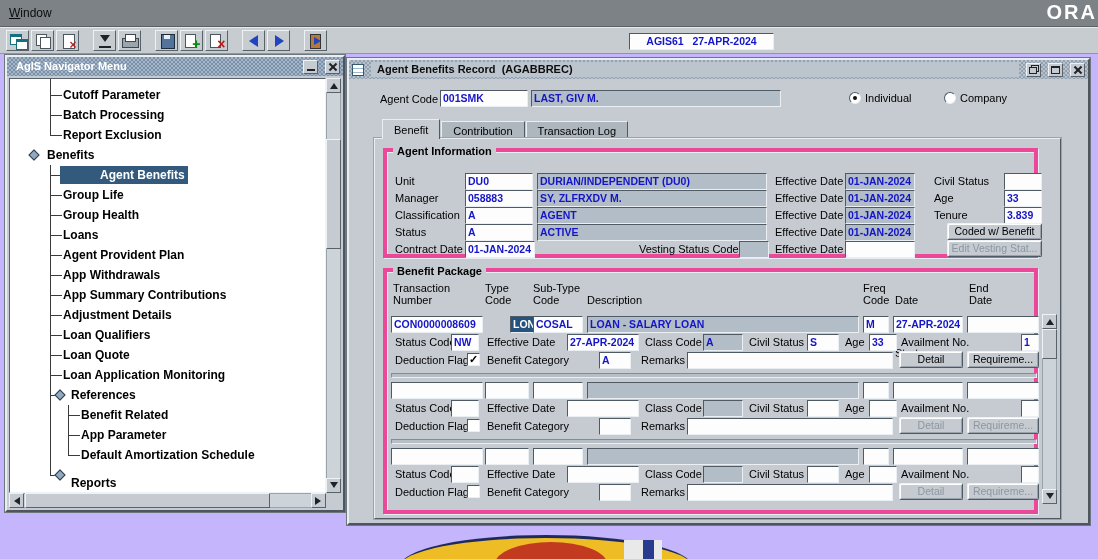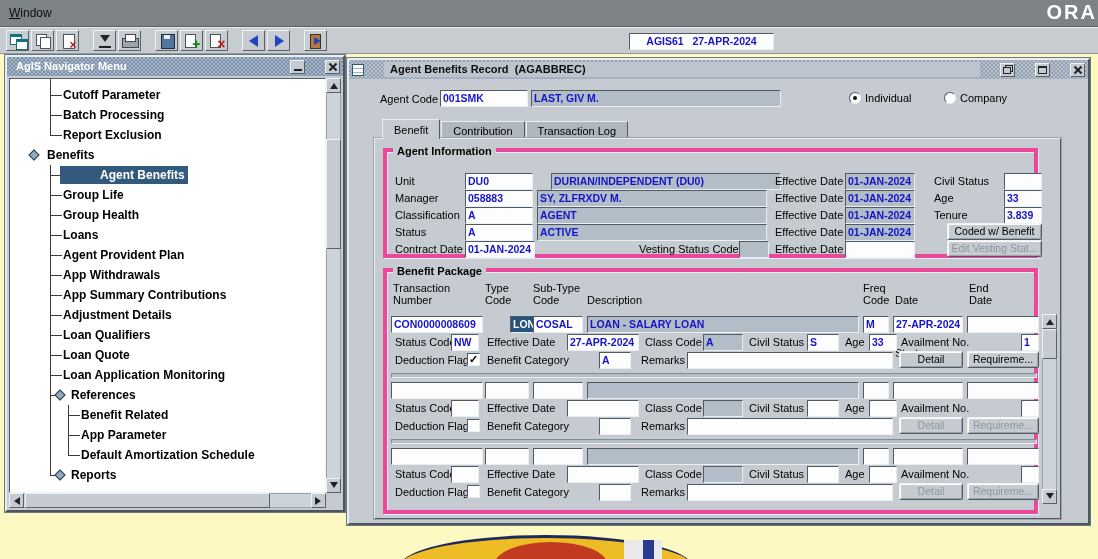--- a/index.html
+++ b/index.html
@@ -1,18 +1,18 @@
 <!DOCTYPE html>
 <html><head>
 <meta charset="utf-8">
 <style>
   *{box-sizing:border-box;margin:0;padding:0}
   html,body{background:#888}
   body{font-family:"Liberation Sans",sans-serif}
-  #screen{position:relative;width:1098px;height:559px;background:#fef9c3;overflow:hidden}
+  #screen{position:relative;width:1098px;height:559px;background:#c4b5fd;overflow:hidden}
 
   
   .menubar{position:absolute;left:0;top:0;width:100%;height:27px;background:#7d8287;border-bottom:1px solid #5c6165;display:flex;align-items:center}
   .menu-item{display:block;color:#0b0b0b;font-size:12px;padding:3px 9px;cursor:default}
   .menu-item::first-letter{text-decoration:underline}
   .oracle-logo{position:absolute;right:0;top:1px;color:#fff;font-weight:bold;font-size:20px;letter-spacing:2px;padding-right:1px}
   .toolbar{position:absolute;left:0;top:27px;width:100%;height:27px;background:#c7ccd1;border-top:1px solid #e6eaee;border-bottom:1px solid #8f969c;display:flex;align-items:center;padding-left:6px;gap:14px}
   .tgroup{display:flex;gap:2px}
   .tbtn{width:23px;height:21px;background:#c7ccd1;border:1px solid;border-color:#eef2f5 #596269 #596269 #eef2f5;display:flex;align-items:center;justify-content:center;position:relative}
   .ticon{position:relative;width:16px;height:14px;display:block}
@@ -33,21 +33,21 @@
   .i-insert-record::after{content:"+";position:absolute;right:-1px;bottom:-4px;color:#0c8a12;font-weight:bold;font-size:14px}
   .i-delete-record::before{content:"";position:absolute;left:1px;top:0;width:9px;height:12px;background:#fff;border:1px solid #4b555e}
   .i-delete-record::after{content:"×";position:absolute;right:-1px;bottom:-4px;color:#c01515;font-weight:bold;font-size:14px}
   .i-previous-record::before{content:"";position:absolute;left:3px;top:1px;border:6px solid transparent;border-left:0;border-right:9px solid #2244c0}
   .i-next-record::before{content:"";position:absolute;left:4px;top:1px;border:6px solid transparent;border-right:0;border-left:9px solid #2244c0}
   .i-exit::before{content:"";position:absolute;left:2px;top:0;width:9px;height:13px;background:#b5793a;border:1px solid #333}
   .i-exit::after{content:"";position:absolute;right:-1px;top:3px;border:4px solid transparent;border-left:7px solid #2244c0}
 
   
   .win{position:absolute;background:#c5cbd1;border:2px solid;border-color:#e9eef2 #4d565e #4d565e #e9eef2;box-shadow:0 0 0 1px #6f777e}
-  .titlebar{position:absolute;left:0;top:0;right:0;height:19px;display:flex;align-items:center;padding:0 3px;gap:20px;background-color:#a6b2bf;background-image:repeating-conic-gradient(#93a2b2 0% 25%,#b6c1cc 0% 50%);background-size:4px 4px}
+  .titlebar{position:absolute;left:0;top:0;right:0;height:19px;display:flex;align-items:center;padding:0 3px;gap:7px;background-color:#a6b2bf;background-image:repeating-conic-gradient(#93a2b2 0% 25%,#b6c1cc 0% 50%);background-size:4px 4px}
   .titlebar .title{font-size:11px;font-weight:bold;color:#0d0d0d;white-space:pre;flex:1;background:#bcc5cd;padding:1px 6px;line-height:13px}
   .nav-titlebar{background-color:#8ba0b8;background-image:repeating-conic-gradient(#7b90a9 0% 25%,#a5b6c9 0% 50%);background-size:4px 4px}
   .nav-titlebar .title{color:#fff;background:transparent}
   .wbtn{width:15px;height:14px;background:#c5cbd1;border:1px solid;border-color:#eef2f5 #596269 #596269 #eef2f5;display:flex;align-items:center;justify-content:center;position:relative;flex:none}
   .wg-restore{position:relative;width:10px;height:9px;display:block}
   .wg-restore::before{content:"";position:absolute;right:0;top:0;width:6px;height:5px;border:1px solid #1d2329;background:#c5cbd1}
   .wg-restore::after{content:"";position:absolute;left:0;bottom:0;width:6px;height:5px;border:1px solid #1d2329;background:#c5cbd1}
   .wg-max{width:9px;height:8px;border:1px solid #1d2329;border-top-width:2px;display:block}
   .wg-min{width:8px;height:2px;background:#1d2329;display:block;margin-top:6px}
   .wg-close{position:relative;width:10px;height:10px;display:block}
@@ -209,21 +209,21 @@
           <div class="tdiamond" style="left: 46px; top: 312px;"></div>
           <div class="tlabel" style="left: 58px; top: 307px;">References</div>
           <div class="tline" style="left: 58px; top: 336px; width: 12px;"></div>
           <div class="tlabel" style="left: 68px; top: 327px;">Benefit Related</div>
           <div class="tline" style="left: 58px; top: 356px; width: 12px;"></div>
           <div class="tlabel" style="left: 68px; top: 347px;">App Parameter</div>
           <div class="tline" style="left: 58px; top: 376px; width: 12px;"></div>
           <div class="tlabel" style="left: 68px; top: 367px;">Default Amortization Schedule</div>
           <div class="tline" style="left: 40px; top: 396px; width: 6px;"></div>
           <div class="tdiamond" style="left: 46px; top: 392px;"></div>
-          <div class="tlabel" style="left: 58px; top: 387px;">Reports</div>
+          <div class="tlabel" style="left: 58px; top: 395px;">Reports</div>
         </div>
       <div class="scrolltrack" style="right:2px;top:2px;width:15px;bottom:17px">
         <div class="sbtn" style="left:-1px;top:-1px">
             <span class="tri up"></span>
           </div>
         <div class="sthumb" style="left:-1px;top:60px;width:15px;height:110px"></div>
         <div class="sbtn" style="left:-1px;bottom:-1px">
             <span class="tri down"></span>
           </div>
       </div>
@@ -275,21 +275,21 @@
         <div class="tab">Transaction Log</div>
       </div>
 
       <div class="panel" style="left:25px;top:59px;width:687px;height:381px">
 
         <div class="group" style="left:8px;top:9px;width:655px;height:110px">
           <div class="group-title">Agent Information</div>
 
           <div class="lab" style="left:8px;top:21px">Unit</div>
           <div class="fld" style="left:78px;top:21px;width:68px">DU0</div>
-          <div class="fld disp" style="left:164px;top:21px;width:230px">DURIAN/INDEPENDENT (DU0)</div>
+          <div class="fld disp" style="left:150px;top:21px;width:230px">DURIAN/INDEPENDENT (DU0)</div>
           <div class="lab" style="left:388px;top:21px">Effective Date</div>
           <div class="fld disp" style="left:458px;top:21px;width:70px">01-JAN-2024</div>
           <div class="lab" style="left:547px;top:21px">Civil Status</div>
           <div class="fld" style="left:617px;top:21px;width:38px"></div>
 
           <div class="lab" style="left:8px;top:38px">Manager</div>
           <div class="fld" style="left:78px;top:38px;width:68px">058883</div>
           <div class="fld disp" style="left:150px;top:38px;width:230px">SY, ZLFRXDV M.</div>
           <div class="lab" style="left:388px;top:38px">Effective Date</div>
           <div class="fld disp" style="left:458px;top:38px;width:70px">01-JAN-2024</div>

